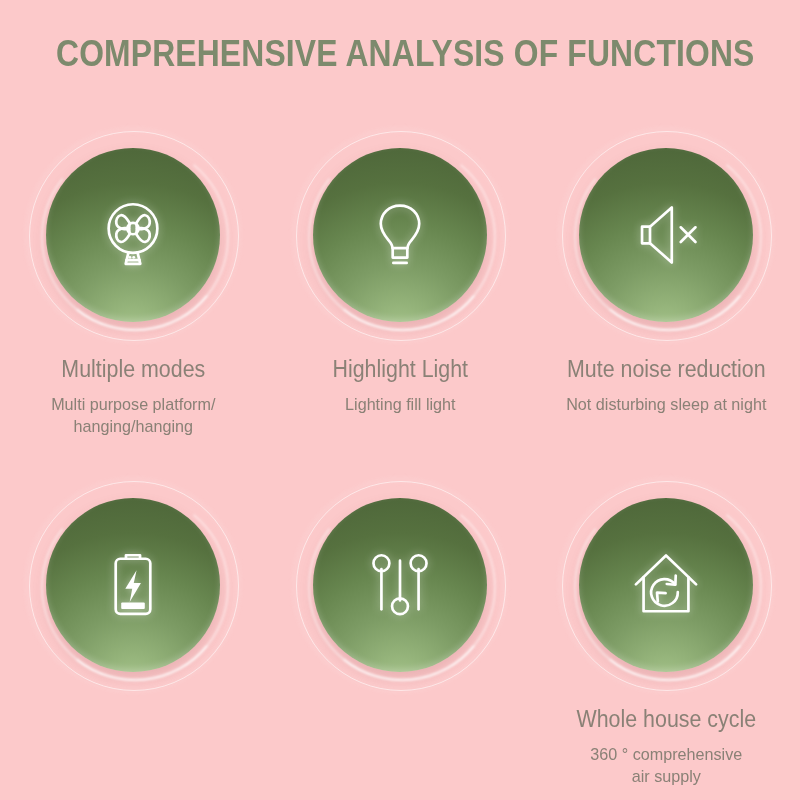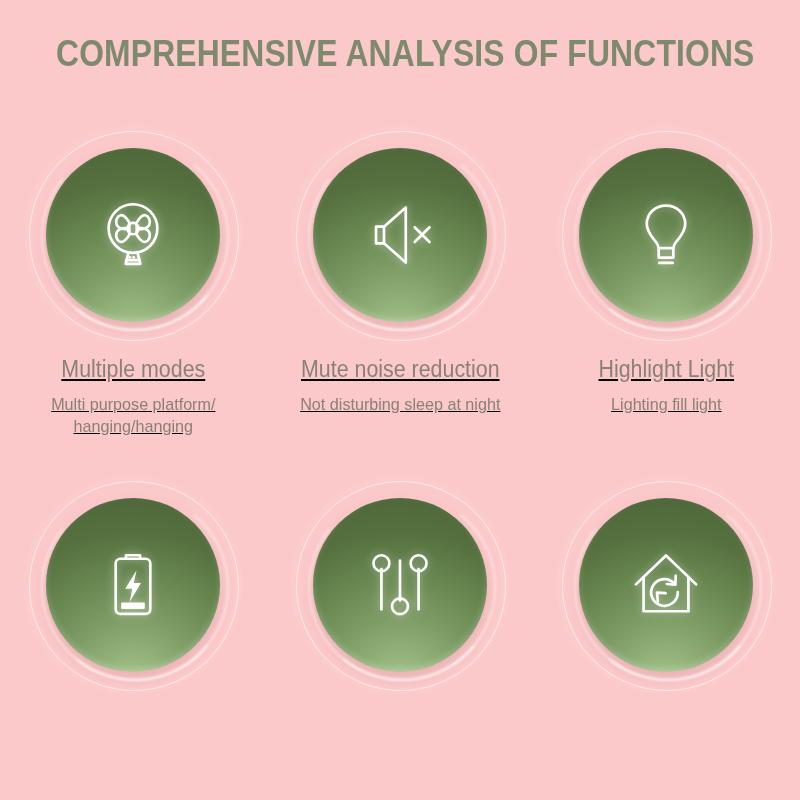--- a/index.html
+++ b/index.html
@@ -54,21 +54,20 @@
     display: grid;
     grid-template-columns: repeat(3, 266.6px);
     grid-template-rows: 350px 350px;
   }
 
   .feature {
     position: relative;
     display: flex;
     flex-direction: column;
     align-items: center;
-    text-decoration: underline;
   }
 
   
   .badge {
     position: relative;
     width: 214px;
     height: 214px;
     display: flex;
     align-items: center;
     justify-content: center;
@@ -232,50 +231,50 @@
           </svg>
         </div>
       </div>
       <div class="caption">
         <div class="feature-title">Multiple modes</div>
         <div class="feature-sub">Multi purpose platform/
 hanging/hanging</div>
       </div>
     </div>
 
+    <div class="feature row-1 col-2">
+      <div class="badge">
+        <div class="disc">
+          <svg class="icon-svg" viewBox="0 0 64 64">
+            <path d="M32 9 C23.2 9 17 15.5 17 23.3 C17 29.2 20.6 33.2 23.3 36.4 C25.1 38.5 26.1 40.0 26.1 42.2 L37.9 42.2 C37.9 40.0 38.9 38.5 40.7 36.4 C43.4 33.2 47 29.2 47 23.3 C47 15.5 40.8 9 32 9 Z"></path>
+            <path d="M26.3 42.6 L26.3 49.6 L37.7 49.6 L37.7 42.6"></path>
+            <line x1="26.8" y1="53.8" x2="37.2" y2="53.8"></line>
+          </svg>
+        </div>
+      </div>
+      <div class="caption">
+        <div class="feature-title">Highlight Light</div>
+        <div class="feature-sub">Lighting fill light</div>
+      </div>
+    </div>
+
     <div class="feature row-1 col-3">
       <div class="badge">
         <div class="disc">
           <svg class="icon-svg" viewBox="0 0 64 64">
             <path d="M36.5 10.5 L36.5 53.5 L19.5 38.5 L19.5 25.5 Z" stroke-width="2.6"></path>
             <path d="M19.5 25.5 L13.3 25.5 L13.3 38.5 L19.5 38.5" stroke-width="2.6"></path>
             <line x1="43.5" y1="26.0" x2="55.0" y2="37.5" stroke-width="2.8"></line>
             <line x1="55.0" y1="26.0" x2="43.5" y2="37.5" stroke-width="2.8"></line>
           </svg>
         </div>
       </div>
       <div class="caption">
         <div class="feature-title">Mute noise reduction</div>
         <div class="feature-sub">Not disturbing sleep at night</div>
-      </div>
-    </div>
-
-    <div class="feature row-1 col-2">
-      <div class="badge">
-        <div class="disc">
-          <svg class="icon-svg" viewBox="0 0 64 64">
-            <path d="M32 9 C23.2 9 17 15.5 17 23.3 C17 29.2 20.6 33.2 23.3 36.4 C25.1 38.5 26.1 40.0 26.1 42.2 L37.9 42.2 C37.9 40.0 38.9 38.5 40.7 36.4 C43.4 33.2 47 29.2 47 23.3 C47 15.5 40.8 9 32 9 Z"></path>
-            <path d="M26.3 42.6 L26.3 49.6 L37.7 49.6 L37.7 42.6"></path>
-            <line x1="26.8" y1="53.8" x2="37.2" y2="53.8"></line>
-          </svg>
-        </div>
-      </div>
-      <div class="caption">
-        <div class="feature-title">Highlight Light</div>
-        <div class="feature-sub">Lighting fill light</div>
       </div>
     </div>
 
     <div class="feature row-2 col-1">
       <div class="badge">
         <div class="disc">
           <svg class="icon-svg" viewBox="0 0 64 64">
             <path d="M26.5 11.5 L26.5 8.8 L37.5 8.8 L37.5 11.5" stroke-width="2.6"></path>
             <rect x="18.5" y="11.5" width="27" height="43" rx="3.6" stroke-width="2.6"></rect>
             <path class="solid" d="M34.8 20.5 L26.0 35.0 L31.4 35.0 L29.4 45.2 L38.2 30.4 L32.6 30.4 Z"></path>
@@ -305,16 +304,21 @@
         <div class="disc">
           <svg class="icon-svg" viewBox="0 0 64 64">
             <path d="M8.5 31.5 L32 9.0 L55.5 31.5" stroke-width="2.5"></path>
             <path d="M14.5 26.0 L14.5 52.5 L49.5 52.5 L49.5 26.0" stroke-width="2.5"></path>
             <path d="M39.0 31.4 A10.4 10.4 0 1 0 41.2 37.6" stroke-width="2.5"></path>
             <path d="M39.6 24.6 L39.3 31.8 L32.6 31.2" stroke-width="2.5"></path>
             <path d="M25.6 45.0 L25.0 38.0 L31.7 38.4" stroke-width="2.5"></path>
           </svg>
         </div>
       </div>
+      <div class="caption">
+        <div class="feature-title">Whole house cycle</div>
+        <div class="feature-sub">360 °   comprehensive
+air supply</div>
+      </div>
     </div>
 
   </div>
 </div>
 
 </body></html>

